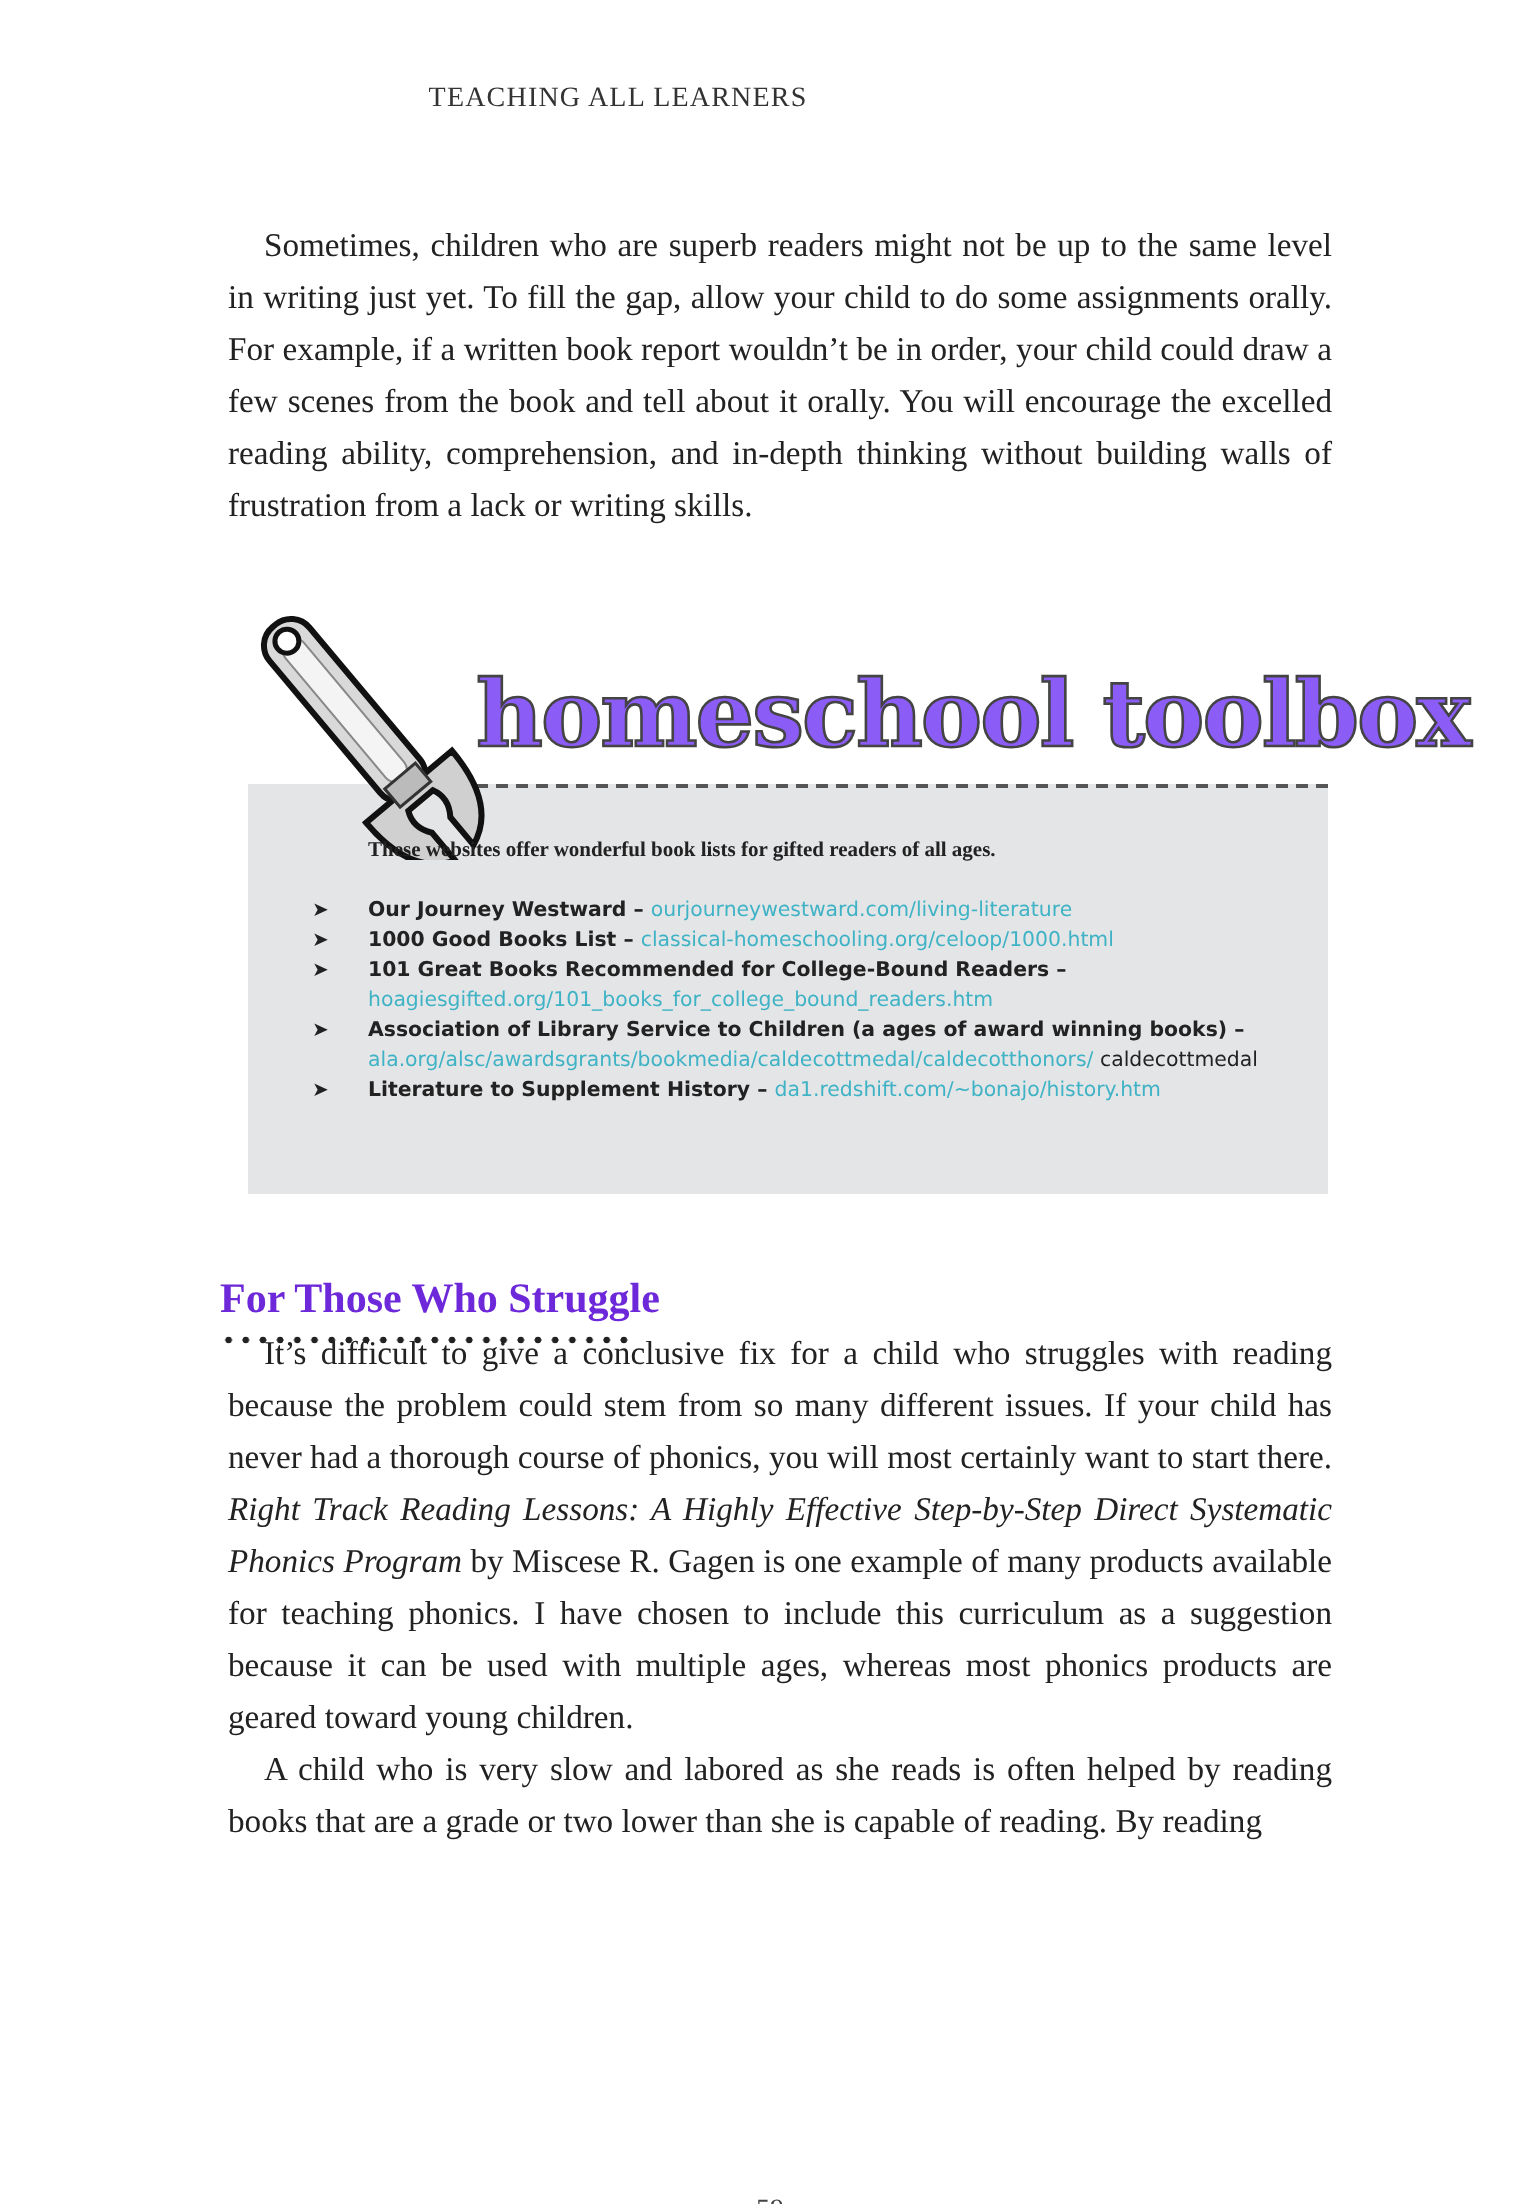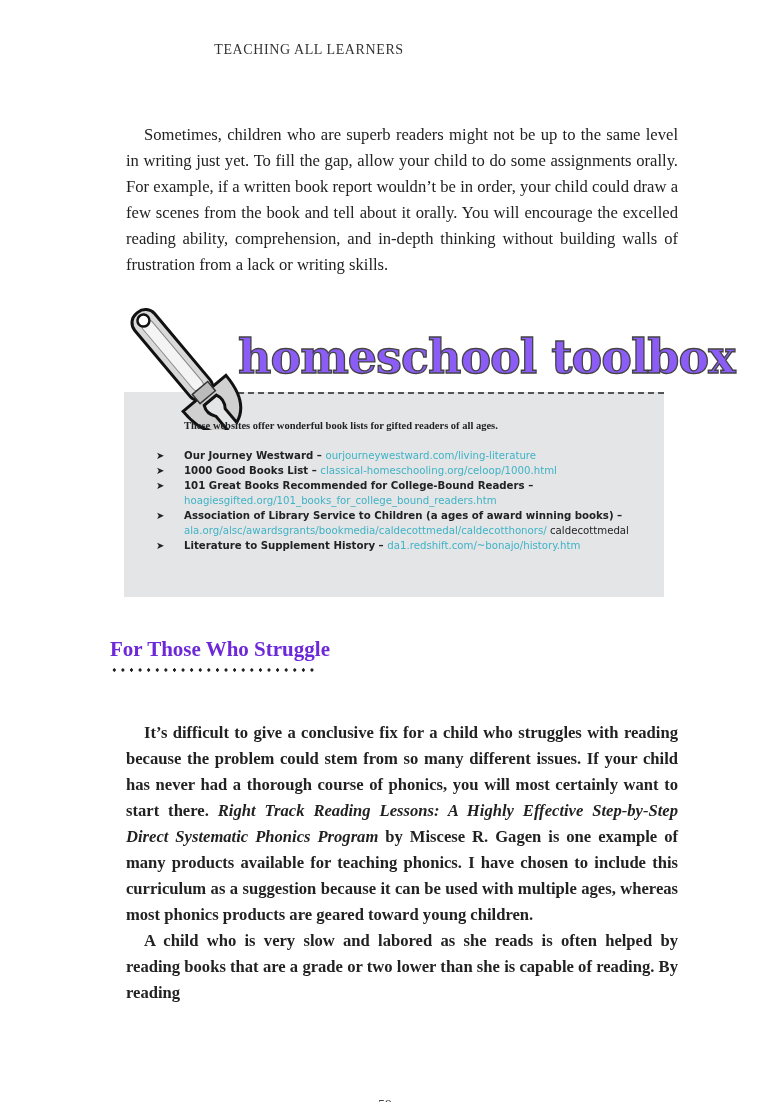--- a/index.html
+++ b/index.html
@@ -1,21 +1,21 @@
 <!DOCTYPE html>
 <html><head>
 <meta charset="utf-8">
 <style>
   html, body { margin:0; padding:0; background:#ffffff; }
   body { width:770px; height:1102px; position:relative; overflow:hidden;
          font-family:"DejaVu Serif", "Liberation Serif", serif; color:#1f1f1f; }
   .running-head { position:absolute; top:42px; left:0; width:618px; text-align:center;
          font-family:"Liberation Serif", serif; font-size:14px; letter-spacing:0.6px; color:#333; }
   .para { position:absolute; left:110px; width:552px; font-family:"Liberation Serif", serif;
-         font-size:16.6px; line-height:26px; text-align:justify; color:#222; margin:16px; }
+         font-size:16.6px; line-height:26px; text-align:justify; color:#222; margin:4px; }
   .para .indent { display:inline-block; width:18px; }
   #p1 { top:106px; }
   .toolbox { position:absolute; left:108px; top:280px; width:556px; height:318px; }
   .toolbox-bg { position:absolute; left:16px; top:112px; width:540px; height:205px; background:#e4e5e7; }
   .toolbox-dash { position:absolute; left:120px; top:112px; width:436px; border-top:2px dashed #555; }
   .toolbox-title { position:absolute; left:130px; top:50px; font-family:"DejaVu Serif", serif;
          font-size:46px; font-weight:bold; color:#8b5cf6; letter-spacing:-1px;
          -webkit-text-stroke:1.3px #444; white-space:nowrap;text-align:center; }
   .wrench { position:absolute; left:0; top:0; width:160px; height:150px; }
   .toolbox-intro { position:absolute; left:76px; top:140px; font-family:Liberation Serif, serif;
@@ -24,21 +24,21 @@
          font-family:"DejaVu Sans", sans-serif; font-size:10.2px; line-height:15px; color:#222; }
   .tb-list li { position:relative; padding-left:28px; }
   .tb-list .bullet { position:absolute; left:0; top:0; font-size:10px; font-weight:bold; }
   .tb-list .label { font-weight:bold; }
   .tb-list .link { color:#3fb3c5; }
   .section-head { position:absolute; left:110px; top:637px; font-family:Liberation Serif, serif;
          font-size:21px; font-weight:bold; color:#6d28d9; }
   .dots { position:absolute; left:110px; top:667px; width:208px; height:6px;
          background-image: radial-gradient(circle, #222 1.6px, transparent 1.8px);
          background-size:8.6px 6px; background-repeat:repeat-x; }
-  #p2 { top:704px;font-weight:bold; }
+  #p2 { top:660px; }
   .page-num { position:absolute; top:1098px; left:0; width:770px; text-align:center;
          font-family:"Liberation Serif", serif; font-size:14px; color:#444; }
 </style>
 </head>
 <body>
 
 <div class="running-head">TEACHING ALL LEARNERS</div>
 
 <p class="para" id="p1"><span class="indent"></span><span>Sometimes, children who are superb readers might not be up to the same level in writing just yet. To fill the gap, allow your child to do some assignments orally. For example, if a written book report wouldn’t be in order, your child could draw a few scenes from the book and tell about it orally. You will encourage the excelled reading ability, comprehension, and in-depth thinking without building walls of frustration from a lack or writing skills.</span></p>
 

